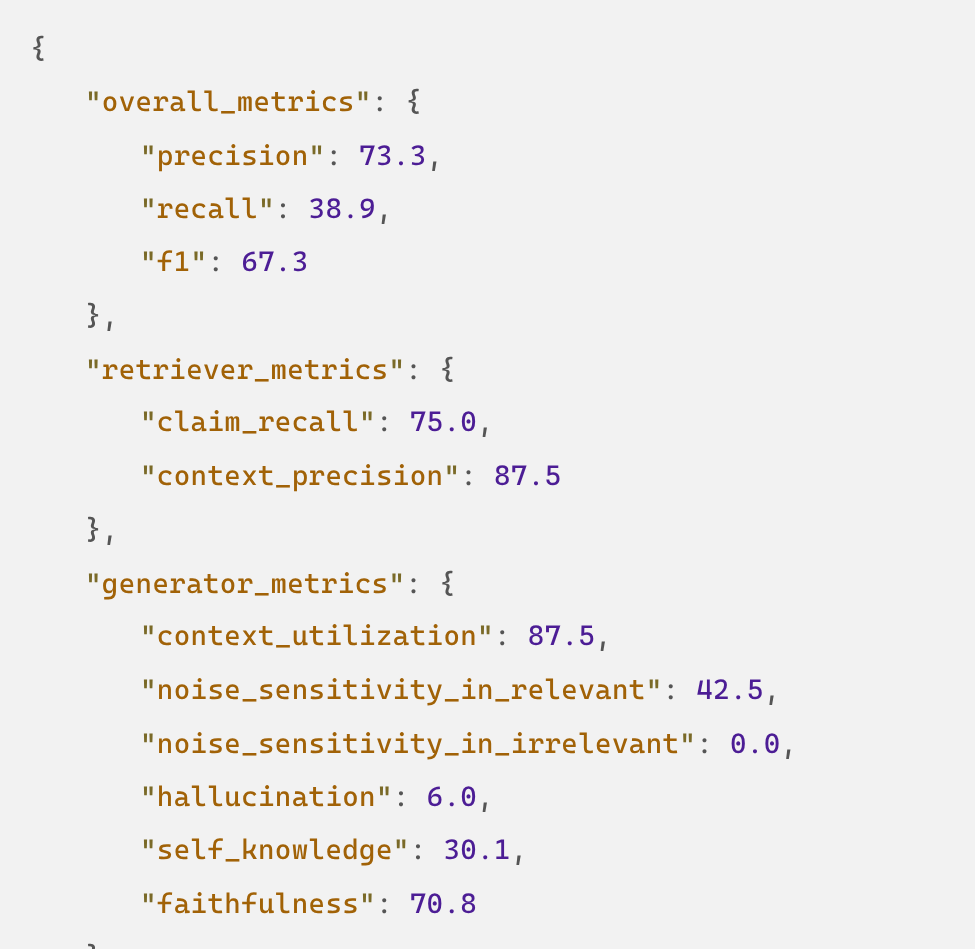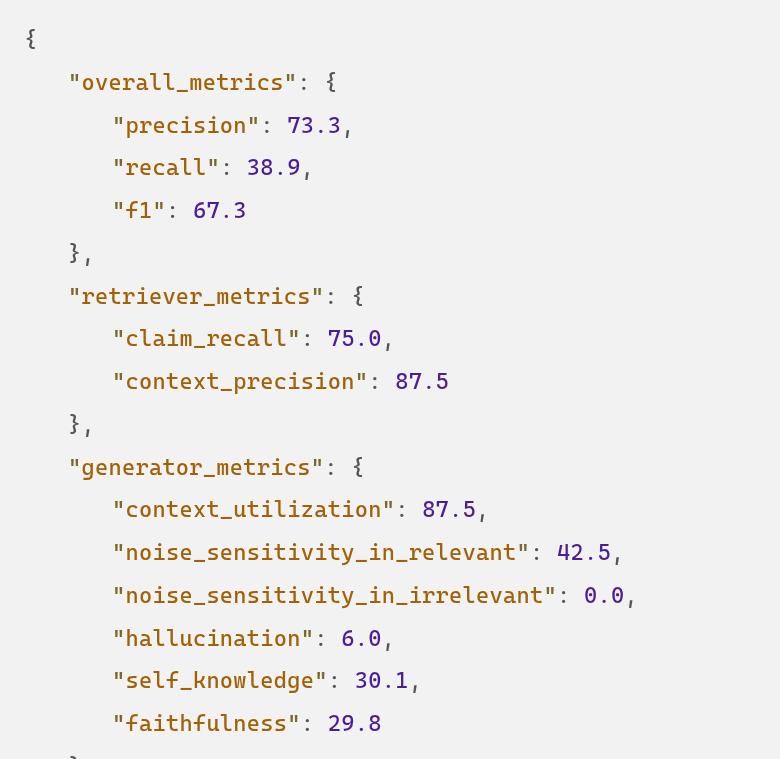--- a/index.html
+++ b/index.html
@@ -74,17 +74,17 @@
 <div class="line indent-2"><span class="string-quote">"</span><span class="key">context_utilization</span><span class="string-quote">"</span><span class="colon">: </span><span class="number">87.5</span><span class="comma">,</span></div>
 
 <div class="line indent-2"><span class="string-quote">"</span><span class="key">noise_sensitivity_in_relevant</span><span class="string-quote">"</span><span class="colon">: </span><span class="number">42.5</span><span class="comma">,</span></div>
 
 <div class="line indent-2"><span class="string-quote">"</span><span class="key">noise_sensitivity_in_irrelevant</span><span class="string-quote">"</span><span class="colon">: </span><span class="number">0.0</span><span class="comma">,</span></div>
 
 <div class="line indent-2"><span class="string-quote">"</span><span class="key">hallucination</span><span class="string-quote">"</span><span class="colon">: </span><span class="number">6.0</span><span class="comma">,</span></div>
 
 <div class="line indent-2"><span class="string-quote">"</span><span class="key">self_knowledge</span><span class="string-quote">"</span><span class="colon">: </span><span class="number">30.1</span><span class="comma">,</span></div>
 
-<div class="line indent-2"><span class="string-quote">"</span><span class="key">faithfulness</span><span class="string-quote">"</span><span class="colon">: </span><span class="number">29.8</span></div>
+<div class="line indent-2"><span class="string-quote">"</span><span class="key">faithfulness</span><span class="string-quote">"</span><span class="colon">: </span><span class="number">70.8</span></div>
 
 <div class="line indent-1"><span class="brace">}</span></div>
 
 </div>
 
 </body></html>

